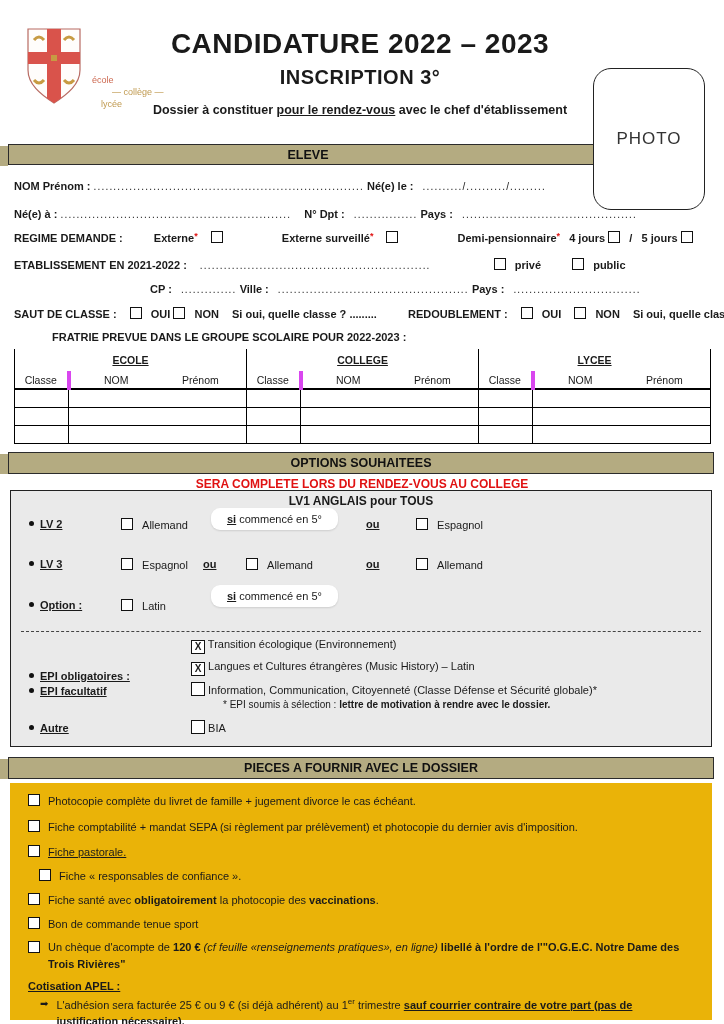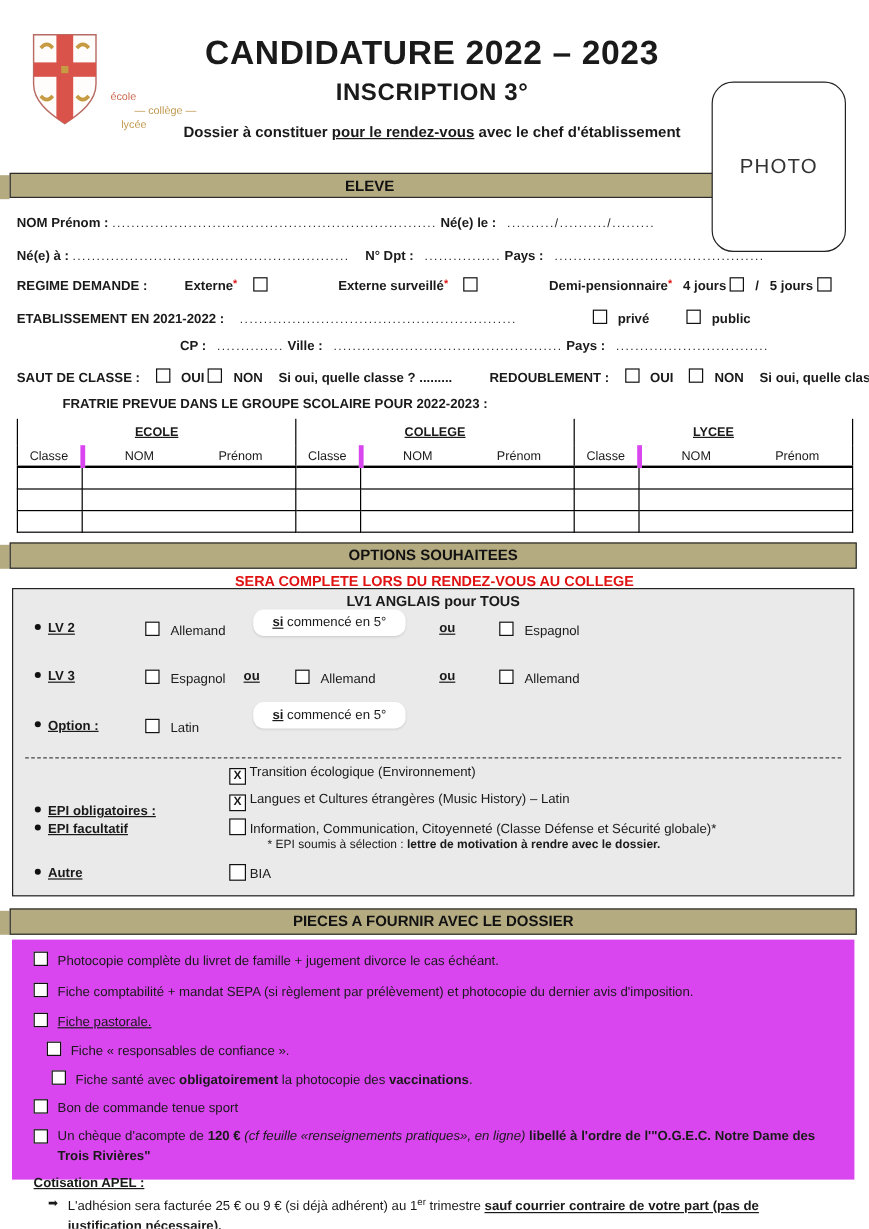--- a/index.html
+++ b/index.html
@@ -17,21 +17,21 @@
   .cbx{display:inline-flex;width:12px;height:12px;border:1.3px solid #111;background:#fff;
        align-items:center;justify-content:center;font-size:10px;font-weight:bold;vertical-align:-2px;}
   .band{position:absolute;background:#b4ab81;border:1.5px solid #2b2b2b;display:flex;align-items:center;
         justify-content:center;font-weight:bold;font-size:12.5px;color:#111;box-sizing:border-box;}
   .stub{position:absolute;background:#b4ab81;}
   .center-line{position:absolute;left:90px;width:540px;text-align:center;}
   .ml6{margin-left:6px;}.ml10{margin-left:10px;}.ml14{}
   .ml28{margin-left:28px;}.ml36{margin-left:56px;}.ml48{margin-left:48px;}.ml60{margin-left:60px;}
   .graybox{position:absolute;left:10px;top:490px;width:702px;height:257px;background:#eaeaea;
            border:1.2px solid #222;box-sizing:border-box;}
-  .pinkbox{position:absolute;left:10px;top:783px;width:702px;height:200px;background:#d946ef;}
+  .pinkbox{position:absolute;left:10px;top:783px;width:702px;height:237px;background:#eab308;}
   .tag{position:absolute;background:#fff;border-radius:9px;padding:5px 16px;font-size:11px;
        box-shadow:0 1px 2px rgba(0,0,0,0.12);}
   .dashsep{position:absolute;left:10px;right:10px;top:140px;border-top:1.6px dashed #444;}
   .bullet{display:inline-block;width:5px;height:5px;background:#111;border-radius:50%;vertical-align:2px;margin-right:6px;}
   .g-row{position:absolute;white-space:nowrap;font-size:11px;}
   .photo-box{position:absolute;left:593px;top:68px;width:112px;height:142px;background:#fff;
              border:1.5px solid #222;border-radius:18px;display:flex;align-items:center;justify-content:center;
              font-size:17px;letter-spacing:1px;color:#333;z-index:5;box-sizing:border-box;}
   table.fratrie{position:absolute;left:14px;top:349px;width:696px;border-collapse:collapse;
                 table-layout:fixed;font-size:10.5px;}
@@ -319,21 +319,21 @@
   </div>
   <div class="prow" style="left:18px;top:36px;">
     <span class="cb"></span><span>Fiche comptabilité + mandat SEPA (si règlement par prélèvement) et photocopie du dernier avis d'imposition.</span>
   </div>
   <div class="prow" style="left:18px;top:61px;text-decoration:underline;">
     <span class="cb"></span><span>Fiche pastorale.</span>
   </div>
   <div class="prow" style="left:18px;top:85px;margin-left:11px;">
     <span class="cb"></span><span>Fiche « responsables de confiance ».</span>
   </div>
-  <div class="prow" style="left:18px;top:109px;margin-left:15px;">
+  <div class="prow" style="left:18px;top:109px;">
     <span class="cb"></span><span><span>Fiche santé avec </span><span class="b">obligatoirement</span><span> la photocopie des </span><span class="b">vaccinations</span><span>.</span></span>
   </div>
   <div class="prow" style="left:18px;top:133px;">
     <span class="cb"></span><span>Bon de commande tenue sport</span>
   </div>
   <div class="prow" style="left:18px;top:156px;width:668px;white-space:normal;display:flex;align-items:flex-start;">
     <span class="cb" style="margin-top:2px;flex:0 0 auto;"></span>
     <span><span>Un chèque d'acompte de </span><span class="b">120 €</span><span class="it"> (cf feuille «renseignements pratiques», en ligne)</span><span class="b"> libellé à l'ordre de l'"O.G.E.C. Notre Dame des Trois Rivières"</span></span>
   </div>
   <div class="prow b u" style="left:18px;top:195px;">Cotisation APEL :</div>

